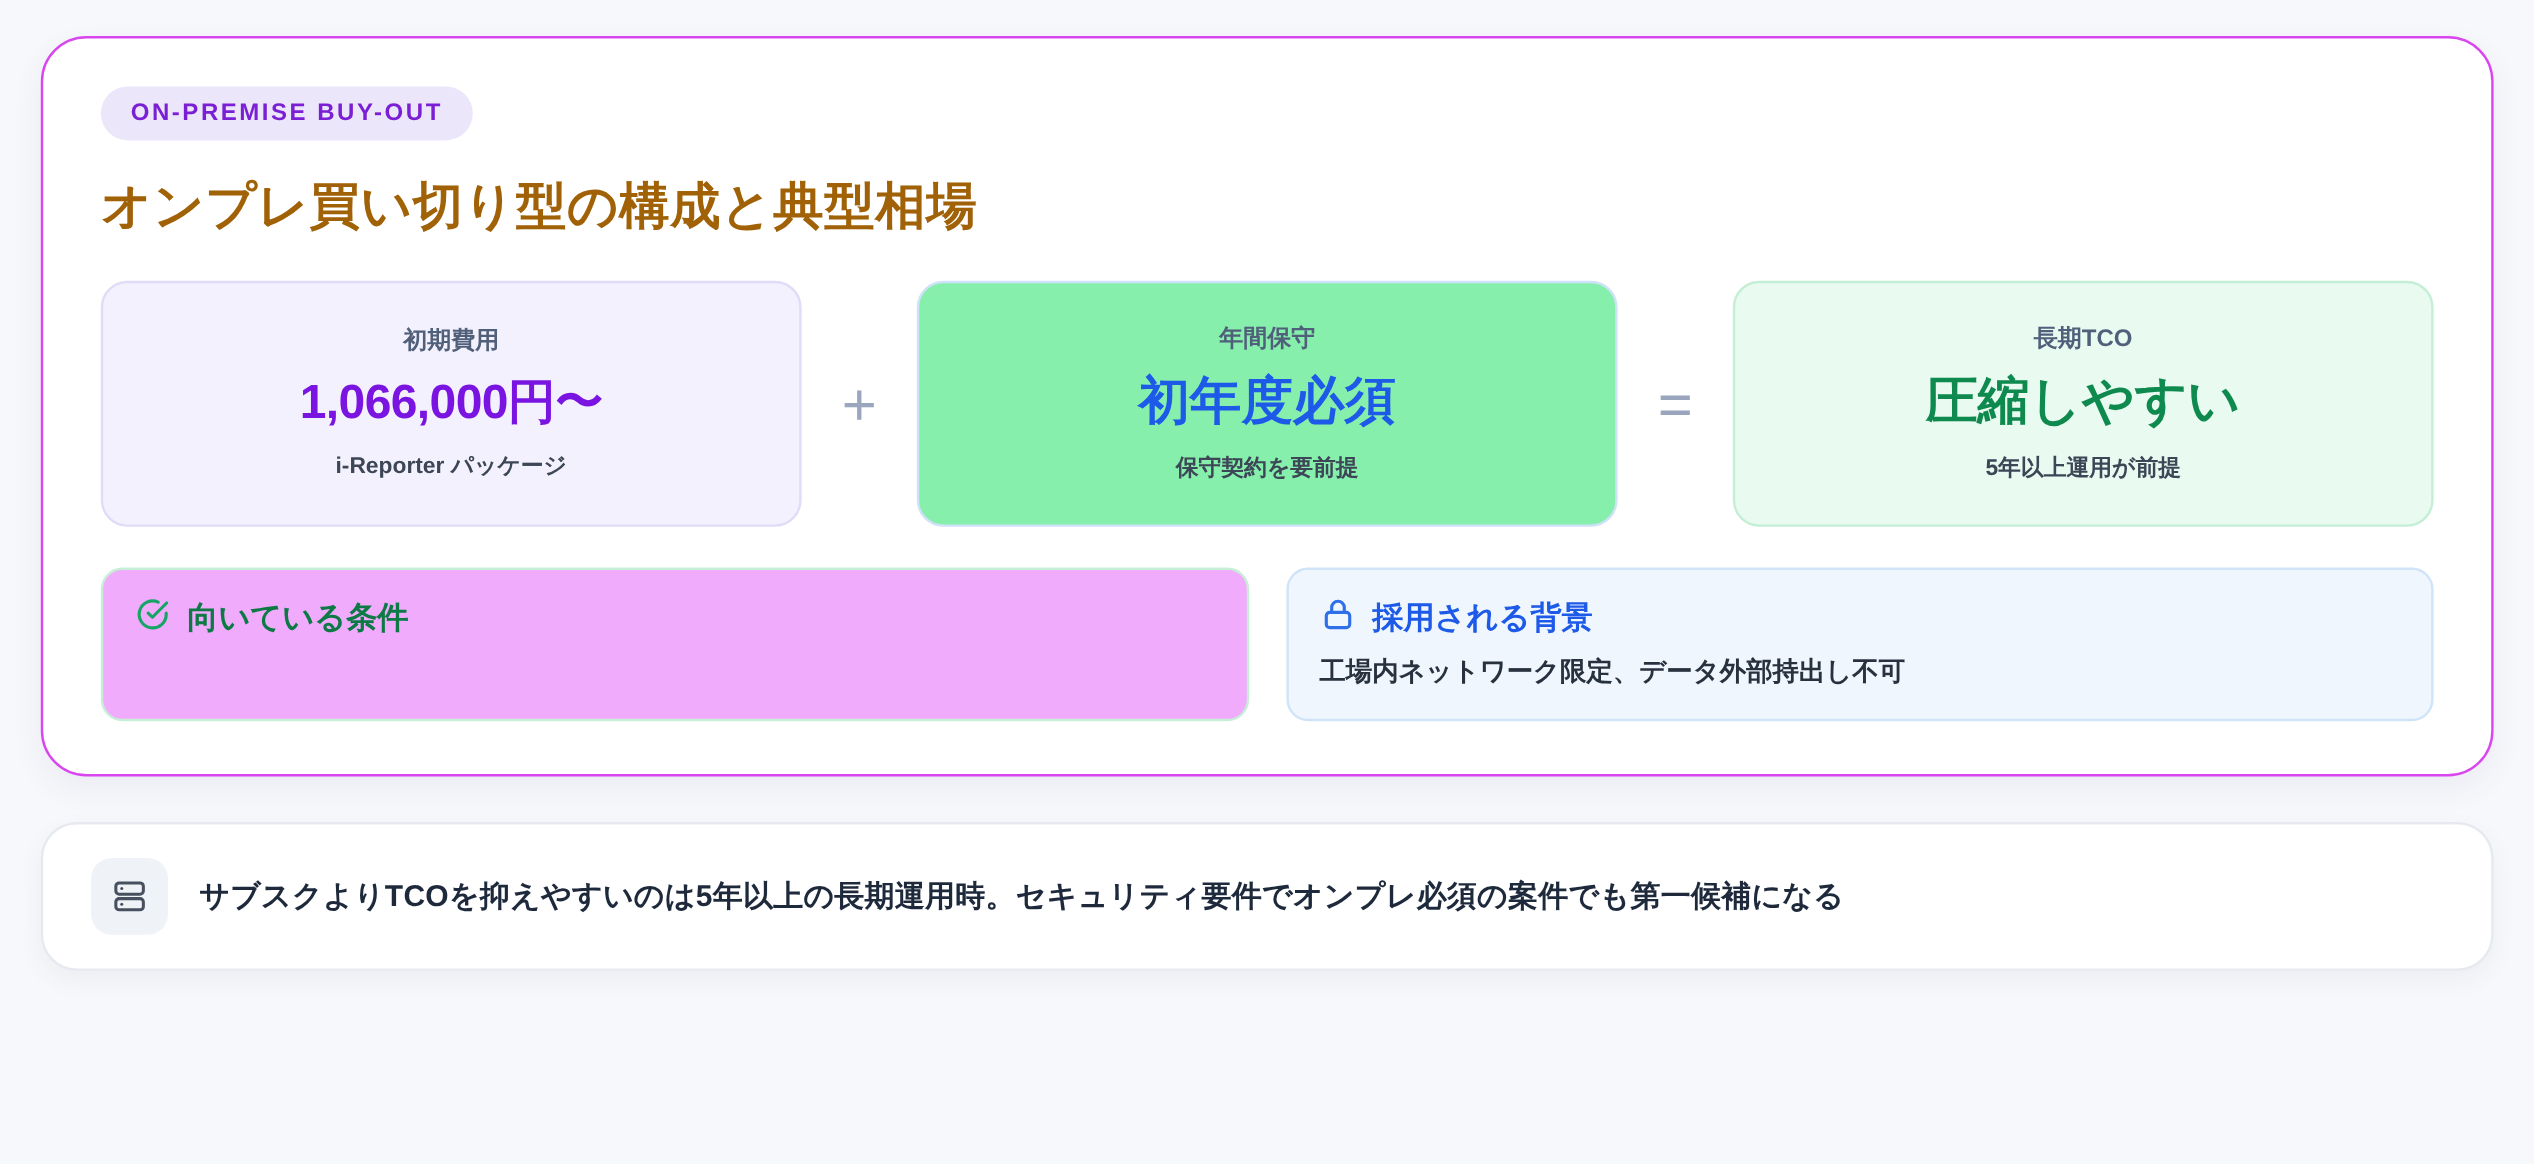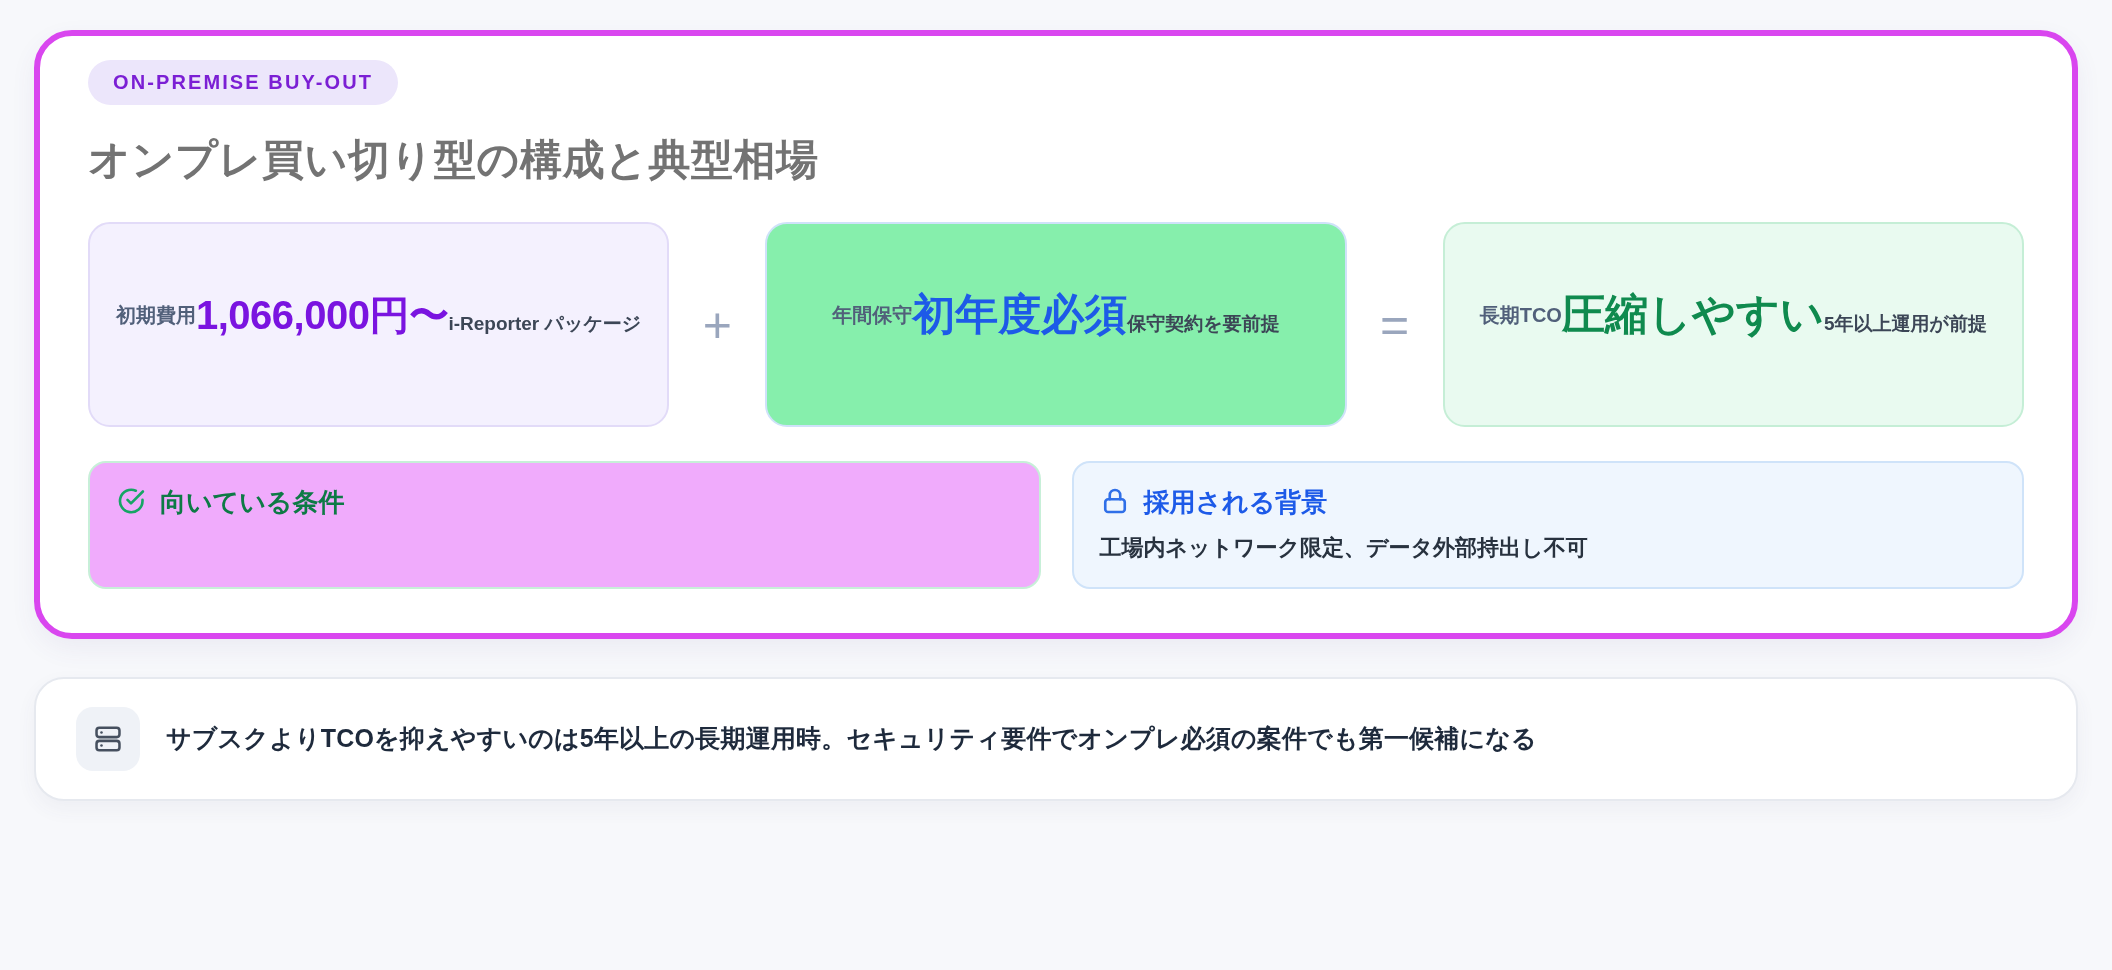--- a/index.html
+++ b/index.html
@@ -16,64 +16,64 @@
     font-family: "Liberation Sans", "DejaVu Sans", sans-serif;
     -webkit-font-smoothing: antialiased;
     padding: 30px 34px 0 34px;
     display: flex;
     flex-direction: column;
   }
 
   
   .main-card {
     background: #ffffff;
-    border: 6px solid #d946ef;
+    border: 2px solid #d946ef;
     border-radius: 38px;
-    padding: 24px 48px 44px 48px;
+    padding: 40px 48px 44px 48px;
     box-shadow: 0 10px 26px rgba(80, 70, 140, 0.07);
   }
 
   
   .badge {
     display: inline-block;
     background: #ece6fb;
     color: #7b1fd4;
     font-size: 20px;
     font-weight: bold;
     letter-spacing: 2.1px;
     padding: 11px 25px;
     border-radius: 999px;
     margin-bottom: 27px;
   }
 
   
   .page-title {
     font-size: 42px;
     font-weight: bold;
-    color: #737373;
+    color: #a16207;
     letter-spacing: 0.5px;
     margin-bottom: 34px;
   }
 
   
   .metric-row {
     display: flex;
     align-items: stretch;
     gap: 0;
   }
 
   .metric-card {
     flex: 1 1 0;
     border-radius: 22px;
     border-width: 2px;
     border-style: solid;
     padding: 24px 20px 26px 20px;
     text-align: center;
     display: flex;
-    flex-direction: row;
+    flex-direction: column;
     justify-content: center;
     align-items: center;
     min-height: 205px;
   }
 
   .metric-card.purple { background: #f4f1fe; border-color: #e2dbf8; }
   .metric-card.blue   { background: #86efac; border-color: #cfe2f9; }
   .metric-card.green  { background: #e9faf0; border-color: #c5eed6; }
 
   .metric-label {

